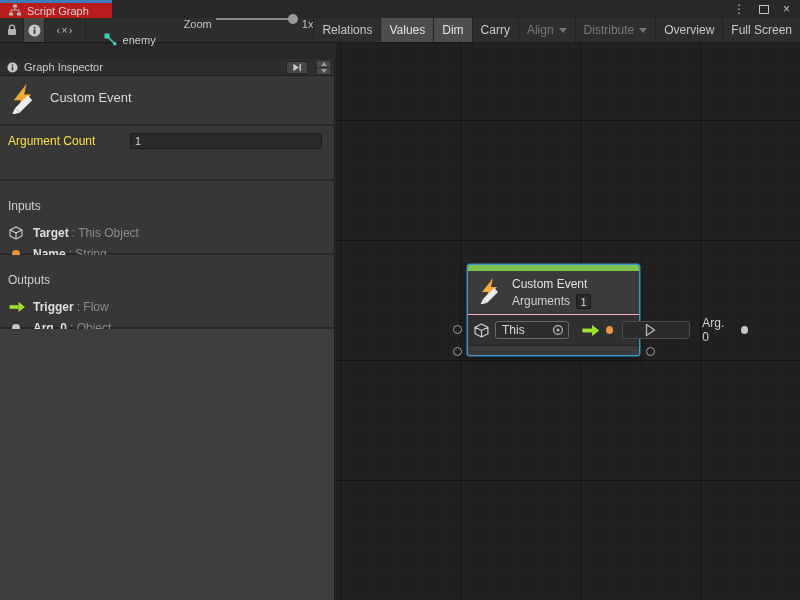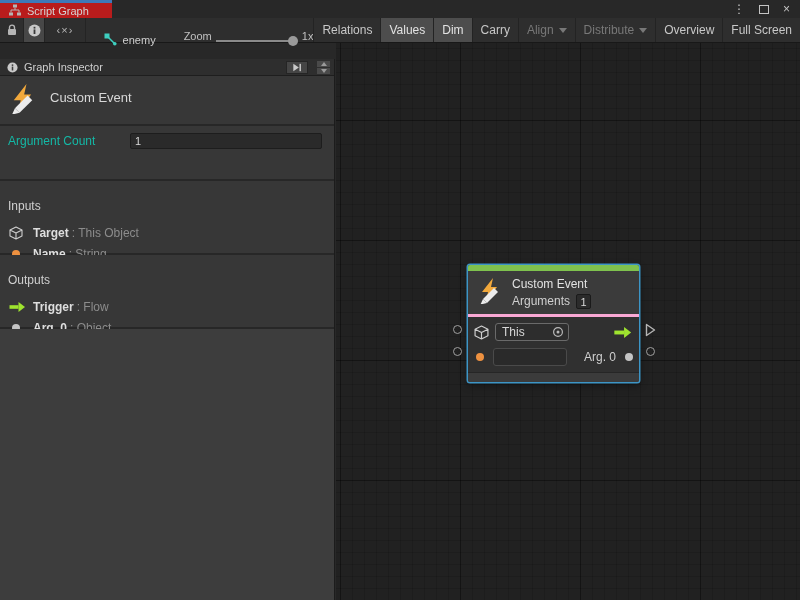--- a/index.html
+++ b/index.html
@@ -17,21 +17,21 @@
   .win-box { width:10px; height:9px; border:1.5px solid #c4c4c4; display:inline-block; }
 
   
   .toolbar { position:absolute; left:0; top:18px; width:800px; height:25px; background:#2e2e2e;
              border-bottom:1px solid #181818; display:flex; align-items:stretch; font-size:12px; color:#c8c8c8; }
   .tool-ico { display:flex; align-items:center; justify-content:center; }
   .lock-wrap { width:30px; }
   .info-btn { width:28px; background:#474747; border-left:1px solid #242424; border-right:1px solid #242424; }
   .code-btn { width:52px; color:#b5b5b5; font-size:11px; letter-spacing:1px; border-right:1px solid #242424; }
   .crumb { display:flex; align-items:center; gap:6px; margin-left:18px; font-size:11px; color:#cfcfcf;margin-top:20px; }
-  .zoom-cluster { display:flex; align-items:flex-end; margin-left:28px; gap:0; font-size:11px; color:#c0c0c0; }
+  .zoom-cluster { display:flex; align-items:flex-start; margin-left:28px; gap:0; font-size:11px; color:#c0c0c0; }
   .zoom-track { width:78px; height:2px; background:#8a8a8a; position:relative; margin-left:4px; }
   .zoom-handle { position:absolute; right:-4px; top:-4px; width:10px; height:10px; border-radius:50%; background:#9a9a9a; }
   .tbtns { margin-left:auto; display:flex; align-items:stretch; }
   .tbtn { display:flex; align-items:center; padding:0 8px; border-left:1px solid #232323; color:#c8c8c8; white-space:nowrap; }
   .tbtn.active { background:#4d4d4d; color:#e2e2e2; }
   .tbtn.disabled { color:#787878; }
   .chev { width:0; height:0; border-left:4px solid transparent; border-right:4px solid transparent;
           border-top:5px solid #787878; display:inline-block; margin-left:5px; }
 
   
@@ -44,21 +44,21 @@
   .spinner { display:flex; flex-direction:column; gap:1px; margin-left:3px; }
   .spin-btn { width:13px; height:6px; background:#4a4a4a; display:flex; align-items:center; justify-content:center; }
   .tri-up { width:0; height:0; border-left:3px solid transparent; border-right:3px solid transparent; border-bottom:4px solid #9a9a9a; }
   .tri-dn { width:0; height:0; border-left:3px solid transparent; border-right:3px solid transparent; border-top:4px solid #9a9a9a; }
 
   .sect { background:#373737; border-bottom:2px solid #272727; flex:0 0 auto; }
   .sect-head { height:50px; display:flex; align-items:flex-start; padding:8px 8px 0 8px; gap:12px; }
   .sect-head .title { font-size:13px; color:#d8d8d8; padding-top:6px; }
   .sect-fields { height:55px; padding:6px 12px 0 8px; }
   .frow { display:flex; align-items:center; height:18px; margin-bottom:5px; }
-  .frow label { width:122px; font-size:12px; color:#14b8a6; }
+  .frow label { width:122px; font-size:12px; color:#fde047; }
   .field { flex:1; height:16px; background:#2a2a2a; border:1px solid #1d1d1d; border-radius:2px;
            color:#d8d8d8; font-size:11px; padding:0 4px; font-family:"Liberation Sans", sans-serif; outline:none; }
   .checkbox { width:14px; height:14px; background:#2a2a2a; border:1px solid #1d1d1d; border-radius:2px; }
 
   .sect-io { height:74px; padding:18px 8px 0 8px; }
   .io-title { font-size:12px; color:#d0d0d0; margin-bottom:9px; }
   .io-row { display:flex; align-items:center; height:21px; }
   .io-ico { width:24px; display:flex; align-items:center; justify-content:flex-start; padding-left:1px; }
   .io-name { font-size:12px; font-weight:bold; color:#dedede; margin-left:1px; }
   .io-type { font-size:12px; color:#8c8c8c; margin-left:3px; }
@@ -80,22 +80,22 @@
 
   
   .node { position:absolute; left:132px; top:222px; width:171px; background:#3b3b3b;
           border-radius:2px; box-shadow:0 0 0 1.5px #3d95c6, 0 3px 8px rgba(0,0,0,0.45); }
   .node-colorbar { height:6px; background:#7fc24e; border-radius:2px 2px 0 0; }
   .node-header { background:#3b3b3b; display:flex; padding:6px 8px 5px 9px; gap:9px; align-items:center; }
   .node-title { font-size:12px; color:#e2e2e2; margin-bottom:3px; }
   .node-args-row { display:flex; align-items:flex-start; gap:6px; font-size:12px; color:#d0d0d0; }
   .mini-field { width:15px; height:15px; background:#2b2b2b; border:1px solid #1a1a1a; border-radius:2px;
                 display:inline-flex; align-items:center; justify-content:center; font-size:11px; color:#d8d8d8; }
-  .node-ports { background:#303030; border-top:3px solid #f9a8d4; border-bottom:1px solid #262626;
-                padding:4px 6px; display:flex; flex-direction:column; gap:3px; }
+  .node-ports { background:#303030; border-top:1px solid #f9a8d4; border-bottom:1px solid #262626;
+                padding:4px 6px; display:flex; flex-direction:row; gap:3px; }
   .port-row { display:flex; align-items:center; height:22px; gap:6px; }
   .this-select { width:74px; height:18px; background:#2d2d2d; border:1px solid #6a6a6a; border-radius:3px;
                  display:flex; align-items:center; padding:0 4px 0 6px; color:#d8d8d8; font-size:12px; }
   .this-select .sel-label { flex:1; }
   .name-input { width:74px; height:18px; background:#2a2a2a; border:1px solid #4a4a4a; border-radius:3px; margin-left:3px; }
   .row-spacer { flex:1; }
   .arg-label { font-size:12px; color:#cfcfcf; }
   .node-footer { height:9px; background:#3b3b3b; border-radius:0 0 2px 2px; }
 
   .oport { position:absolute; width:9px; height:9px; border:1.5px solid #9f9f9f; border-radius:50%; background:transparent; }

